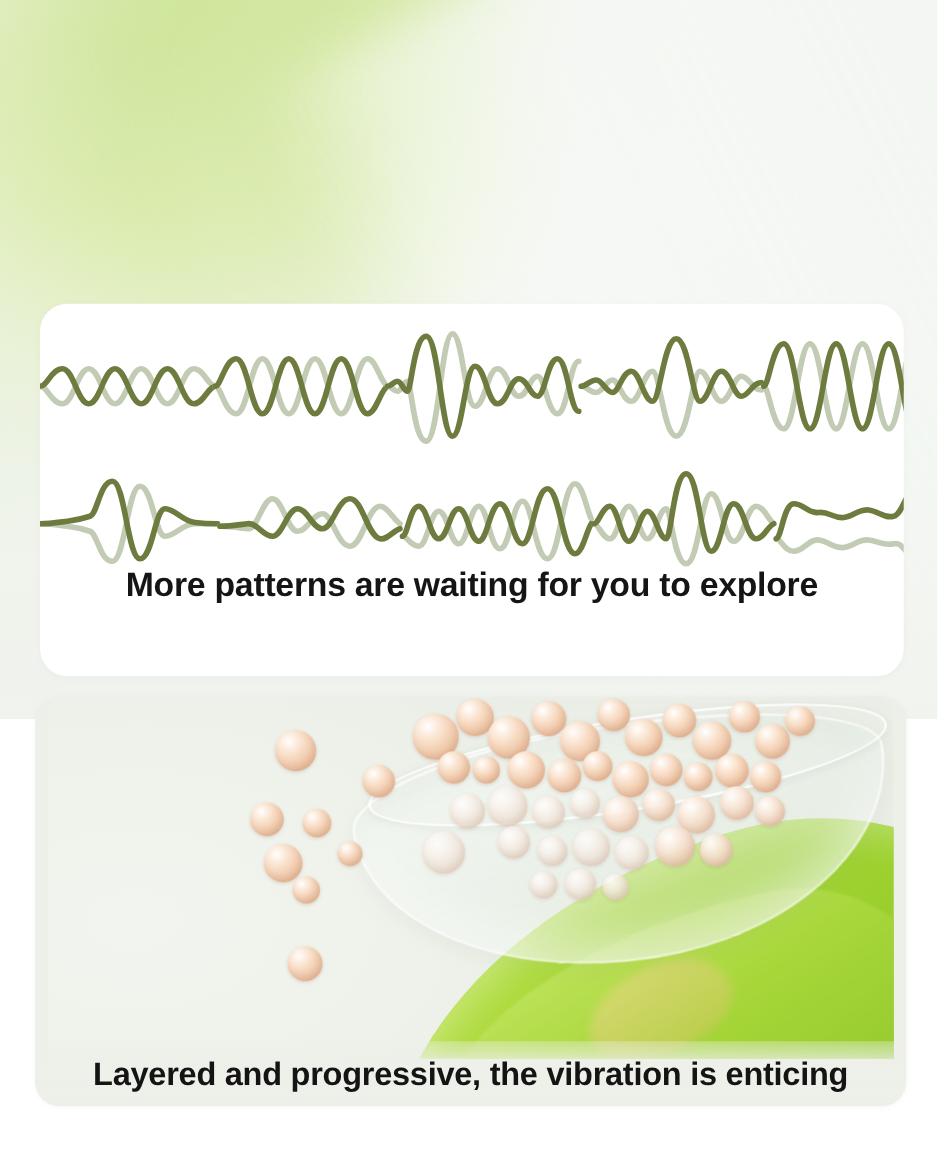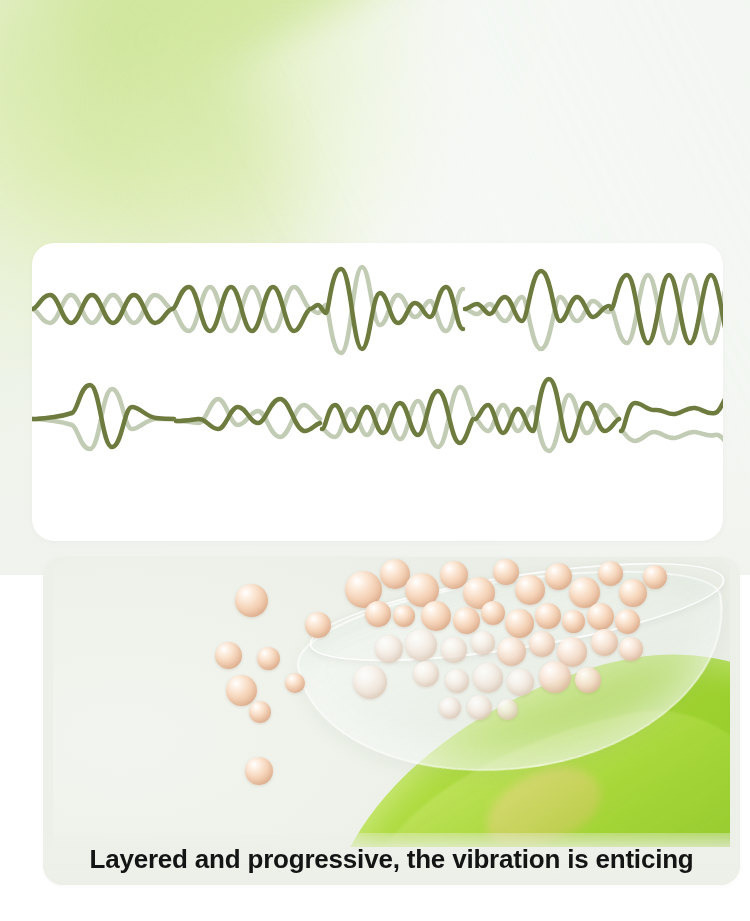--- a/index.html
+++ b/index.html
@@ -122,21 +122,20 @@
 
   
   .photo-card {
     position: absolute;
     left: 28px; top: 557px;
     width: 697px; height: 328px;
     background: #edf0e9;
     border-radius: 20px;
     overflow: hidden;
     box-shadow: 0 1px 4px rgba(120,130,110,0.05);
-    margin-left: 15px;
   }
   .photo-inner {
     position: absolute;
     left: 10px; top: 0px;
     width: 677px; height: 290px;
     background:
       radial-gradient(ellipse 420px 260px at 70px 180px,
           #f2f5ef 0%, #eef2ea 55%, #eaeee6 100%),
       linear-gradient(160deg, #f4f6f2 0%, #eef2eb 55%, #e9eee5 100%);
     border-radius: 16px 16px 0 0;
@@ -318,20 +317,21 @@
         <div class="wave-cell">
           <svg width="152" height="70" viewBox="0 0 152 64" fill="none">
             <path stroke="#c2cbb4" stroke-width="4.5" stroke-linecap="round" fill="none" d="M0,46 C4,46 6,56 14,56 C22,56 26,46 34,47 C42,48 46,54 54,53 C62,52 66,46 74,47 C82,48 86,52 94,50 C102,48 104,62 114,62 C124,62 126,14 136,14 C142,14 145,28 150,34"></path>
             <path stroke="#6d7c3e" stroke-width="4.5" stroke-linecap="round" fill="none" d="M0,46 C4,46 6,18 14,18 C22,18 26,26 34,25 C42,24 46,30 54,29 C62,28 66,22 74,23 C82,24 86,30 94,28 C102,26 104,4 114,4 C124,4 126,58 136,58 C142,58 145,42 150,38"></path>
           </svg>
         </div>
       </div>
 
     </div>
 
+    <div class="wave-caption">More patterns are waiting for you to explore</div>
   </div>
 
   <div class="photo-card">
 
     <div class="photo-inner">
 
       <div class="green-sweep"></div>
       <div class="green-sweep-2"></div>
       <div class="green-tip"></div>
 

